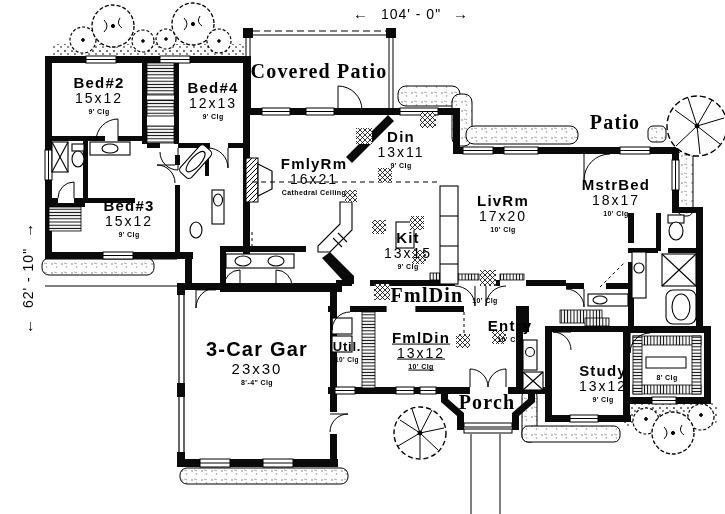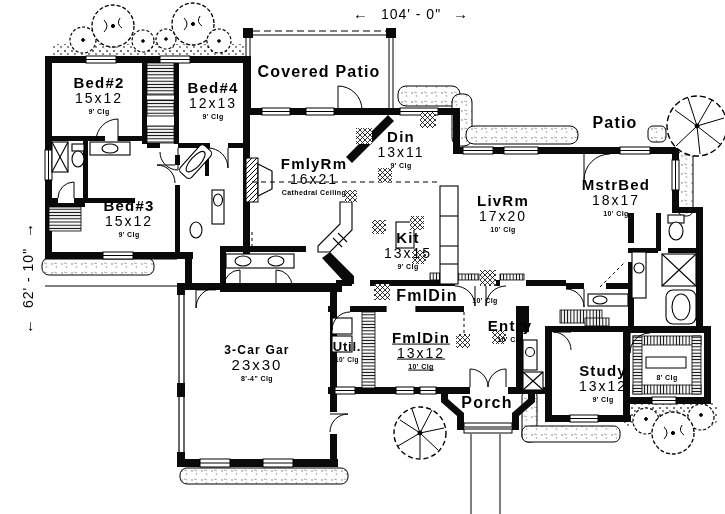--- a/index.html
+++ b/index.html
@@ -4,23 +4,23 @@
 <style>
   html,body{margin:0;padding:0;background:#e8e8e8;}
   #stage{position:relative;width:725px;height:514px;background:#ffffff;overflow:hidden;
          font-family:"Liberation Sans","DejaVu Sans",sans-serif;color:#000;}
   #plan-svg{position:absolute;left:0;top:0;width:725px;height:514px;}
   .room-label{position:absolute;transform:translate(-50%,-50%);text-align:center;
               white-space:nowrap;line-height:1.08;pointer-events:none;}
   .rn{display:block;font-size:15px;font-weight:700;letter-spacing:1.2px;}
   .rs{display:block;font-size:14px;font-weight:500;letter-spacing:2px;}
   .rc{display:block;font-size:7px;font-weight:700;letter-spacing:.4px;margin-top:2px;}
-  .big .rn{font-size:12px;} .big .rs{font-size:15px;}
+  .big .rn{font-size:20px;} .big .rs{font-size:15px;}
   .small .rn{font-size:13px;letter-spacing:.8px;} .small .rc{font-size:6.5px;}
-  .plain .rn{font-size:16px;}
+  .plain .rn{font-size:20px;font-family:Liberation Serif, serif;}
   .inline-clg{font-size:7px;font-weight:700;letter-spacing:.4px;}
   .dim{position:absolute;font-size:14px;font-weight:500;letter-spacing:1px;white-space:nowrap;}
   .dim .arr{font-size:15px;}
   #dim-top{left:411px;top:13px;transform:translate(-50%,-50%);}
   #dim-top .arr{margin:0 12px;}
   #dim-left{left:27px;top:278px;transform:translate(-50%,-50%) rotate(-90deg);}
   #dim-left .arr{margin:0 10px;}
 </style>
 </head>
 <body>

